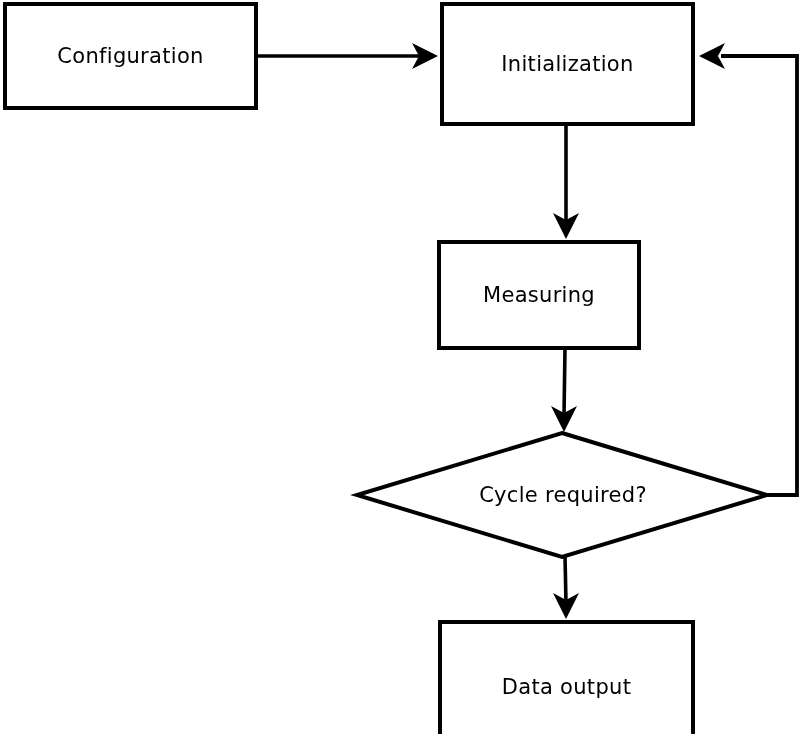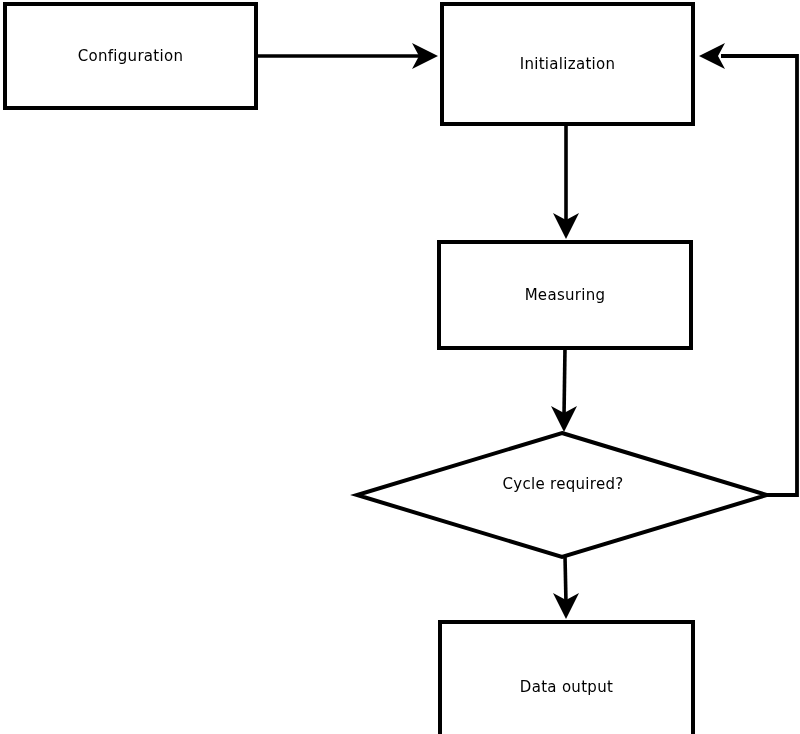--- a/index.html
+++ b/index.html
@@ -25,35 +25,35 @@
   .node {
     position: absolute;
     box-sizing: border-box;
     background: #ffffff;
     border: 4px solid #000000;
     display: flex;
     align-items: center;
     justify-content: center;
   }
   .node-label, .diamond-label {
-    font-size: 15px;
+    font-size: 21px;
     color: #000000;
     white-space: nowrap;
     letter-spacing: 0.3px;
   }
   .diamond-label-wrap {
     position: absolute;
     display: flex;
-    align-items: flex-start;
+    align-items: center;
     justify-content: center;
   }
   
   .node-configuration { left: 3px;   top: 2px;   width: 255px; height: 108px; }
   .node-initialization{ left: 440px; top: 2px;   width: 255px; height: 124px; }
-  .node-measuring     { left: 437px; top: 240px; width: 256px; height: 110px; }
+  .node-measuring     { left: 437px; top: 240px; width: 204px; height: 110px; }
   .node-data-output   { left: 438px; top: 620px; width: 257px; height: 134px; }
   .diamond-label-wrap { left: 407px; top: 475px; width: 312px; height: 40px; }
 </style>
 </head>
 <body>
 
 <div class="canvas">
 
   <svg class="edge-layer" width="800" height="734" viewBox="0 0 800 734">
 

